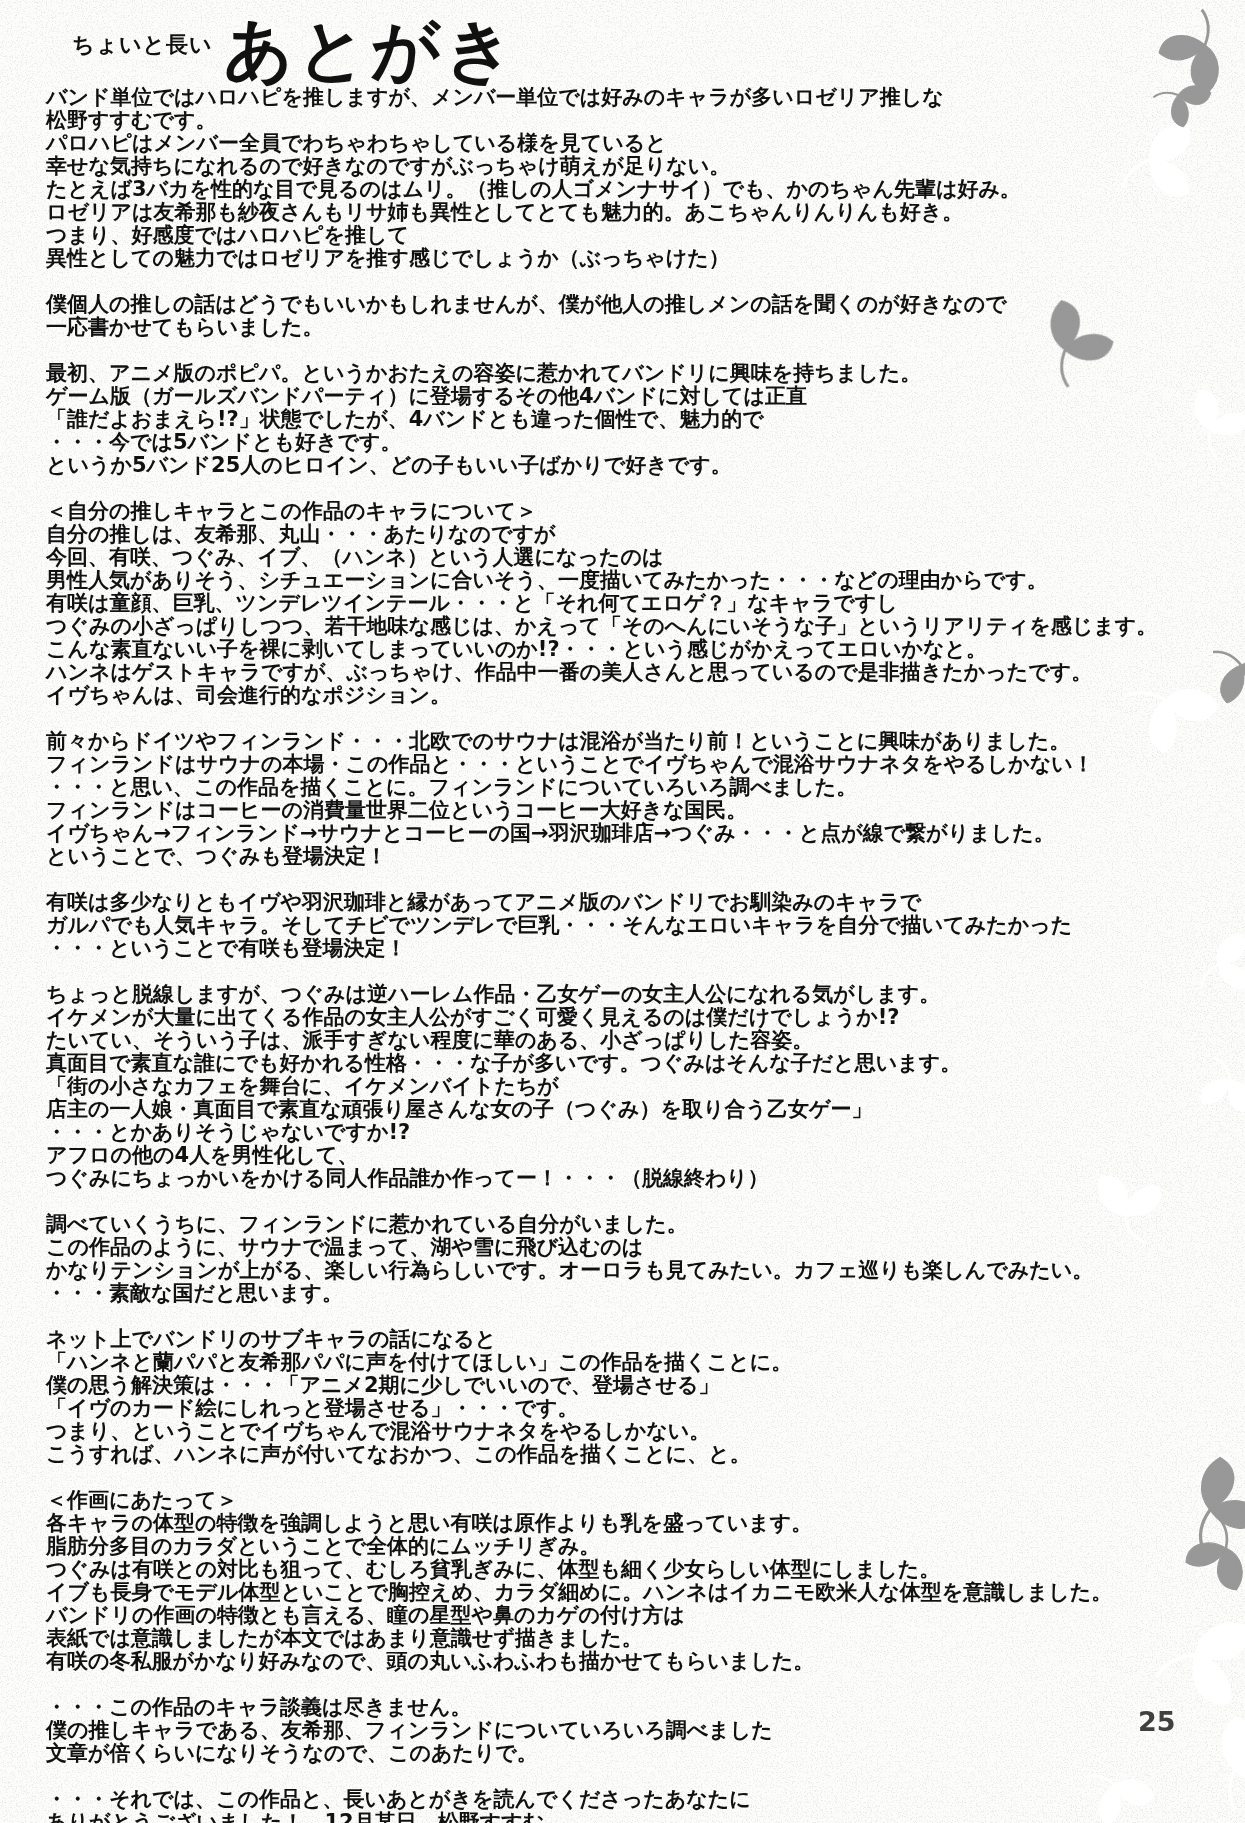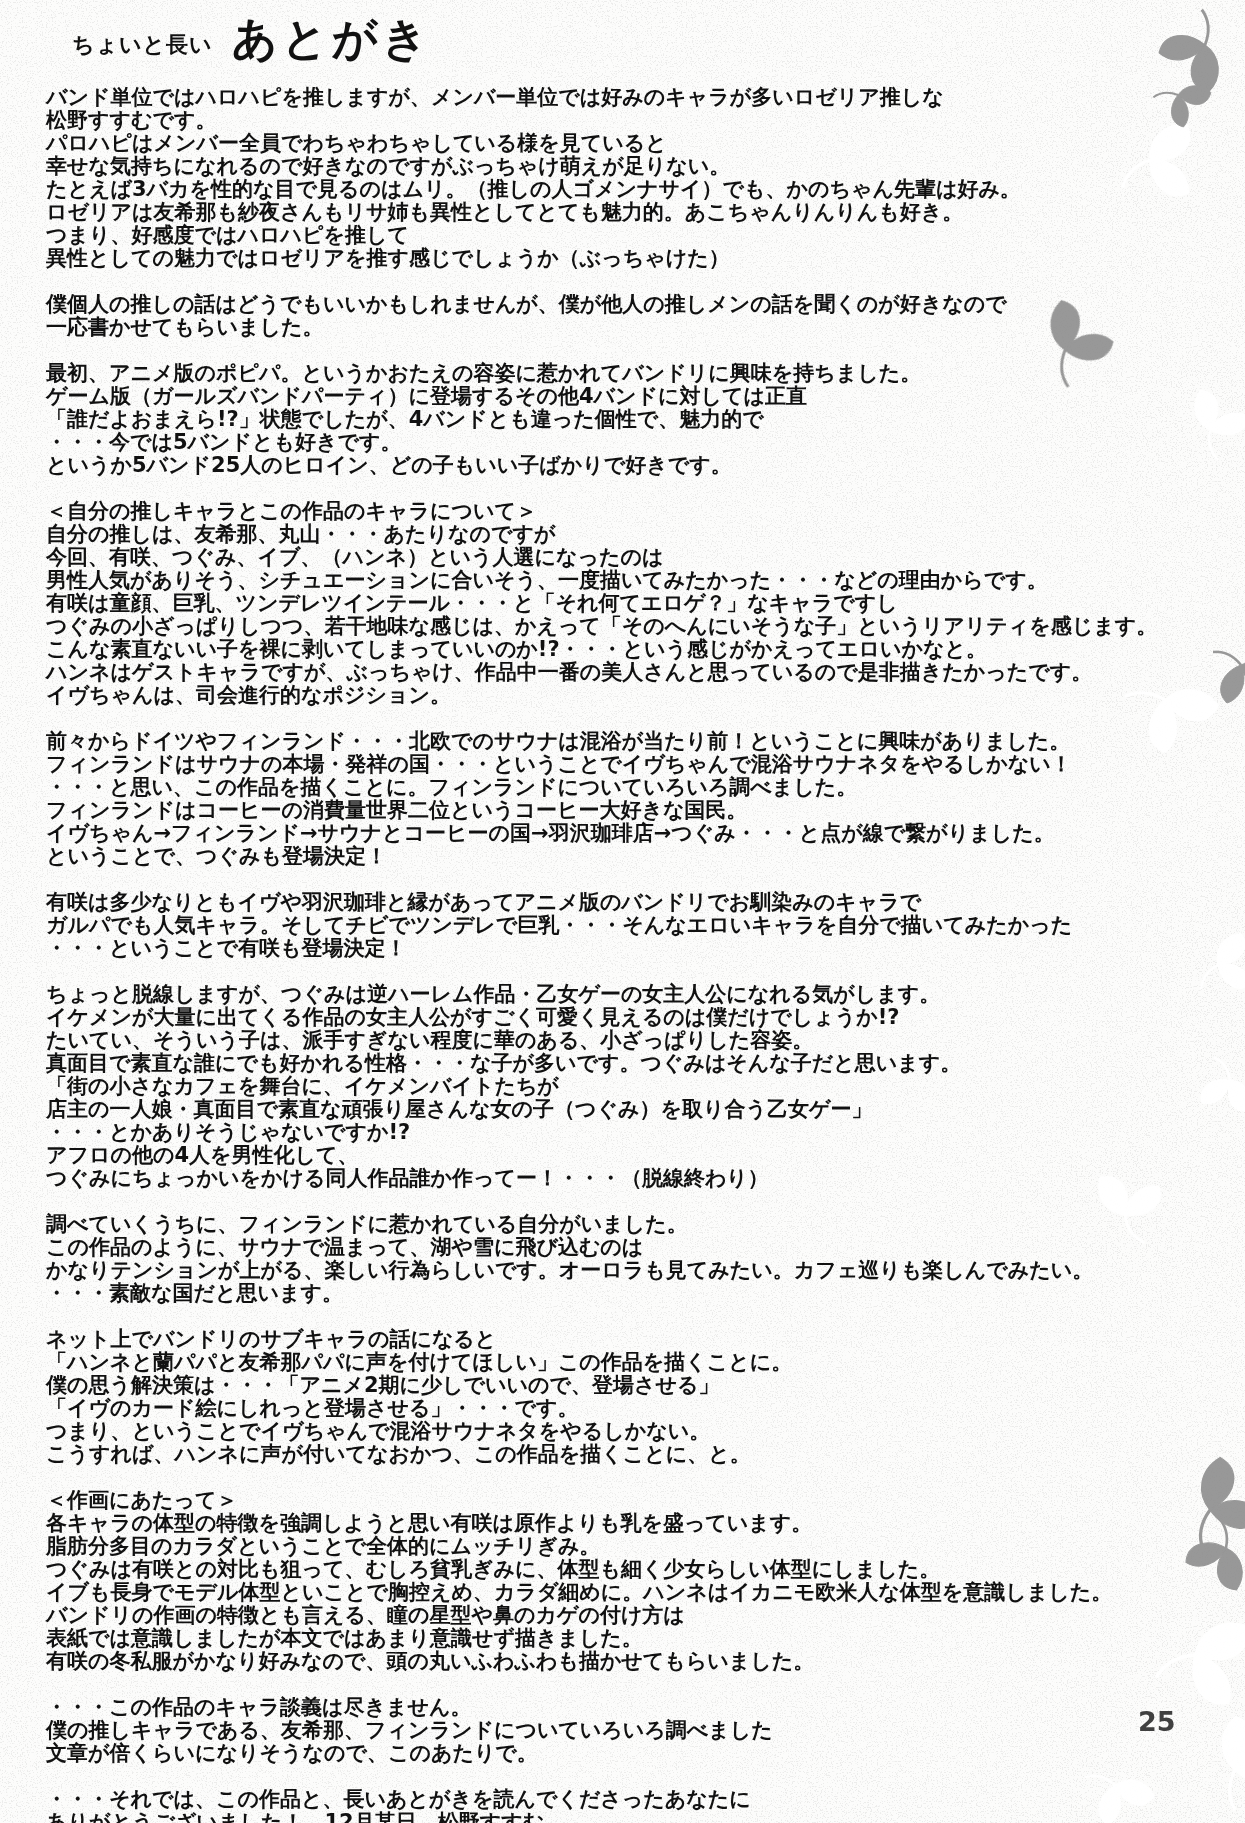--- a/index.html
+++ b/index.html
@@ -14,22 +14,22 @@
   .texture{position:absolute;inset:0;z-index:1;pointer-events:none;}
   .content{position:relative;z-index:2;}
   .title-row{position:absolute;top:20px;left:72px;white-space:nowrap;}
   .title-small{
     display:inline-block;vertical-align:top;
     margin-top:10px;
     font-size:22px;font-weight:bold;letter-spacing:1px;
   }
   .title-large{
     display:inline-block;vertical-align:top;
-    margin-left:14px;margin-top:-4px;
-    font-size:45px;font-weight:bold;letter-spacing:4px;line-height:1;
+    margin-left:6px;margin-top:-4px;
+    font-size:68px;font-weight:bold;letter-spacing:4px;line-height:1;
   }
   .body-text{
     position:absolute;top:86px;left:34px;width:1190px;
     font-size:21px;font-weight:bold;line-height:23px;
     letter-spacing:0px;
   }
   .para{margin:0 0 23px 12px;}
   .para .line{white-space:nowrap;}
   .page-number{
     position:absolute;left:1138px;top:1706px;
@@ -129,21 +129,21 @@
           <div class="line">今回、有咲、つぐみ、イブ、（ハンネ）という人選になったのは</div>
           <div class="line">男性人気がありそう、シチュエーションに合いそう、一度描いてみたかった・・・などの理由からです。</div>
           <div class="line">有咲は童顔、巨乳、ツンデレツインテール・・・と「それ何てエロゲ？」なキャラですし</div>
           <div class="line">つぐみの小ざっぱりしつつ、若干地味な感じは、かえって「そのへんにいそうな子」というリアリティを感じます。</div>
           <div class="line">こんな素直ないい子を裸に剥いてしまっていいのか!?・・・という感じがかえってエロいかなと。</div>
           <div class="line">ハンネはゲストキャラですが、ぶっちゃけ、作品中一番の美人さんと思っているので是非描きたかったです。</div>
           <div class="line">イヴちゃんは、司会進行的なポジション。</div>
         </div>
         <div class="para">
           <div class="line">前々からドイツやフィンランド・・・北欧でのサウナは混浴が当たり前！ということに興味がありました。</div>
-          <div class="line">フィンランドはサウナの本場・発祥の国・・・ということでイヴちゃんで混浴サウナネタをやるしかない！</div>
+          <div class="line">フィンランドはサウナの本場・この作品と・・・ということでイヴちゃんで混浴サウナネタをやるしかない！</div>
           <div class="line">・・・と思い、この作品を描くことに。フィンランドについていろいろ調べました。</div>
           <div class="line">フィンランドはコーヒーの消費量世界二位というコーヒー大好きな国民。</div>
           <div class="line">イヴちゃん→フィンランド→サウナとコーヒーの国→羽沢珈琲店→つぐみ・・・と点が線で繋がりました。</div>
           <div class="line">ということで、つぐみも登場決定！</div>
         </div>
         <div class="para">
           <div class="line">有咲は多少なりともイヴや羽沢珈琲と縁があってアニメ版のバンドリでお馴染みのキャラで</div>
           <div class="line">ガルパでも人気キャラ。そしてチビでツンデレで巨乳・・・そんなエロいキャラを自分で描いてみたかった</div>
           <div class="line">・・・ということで有咲も登場決定！</div>
         </div>

